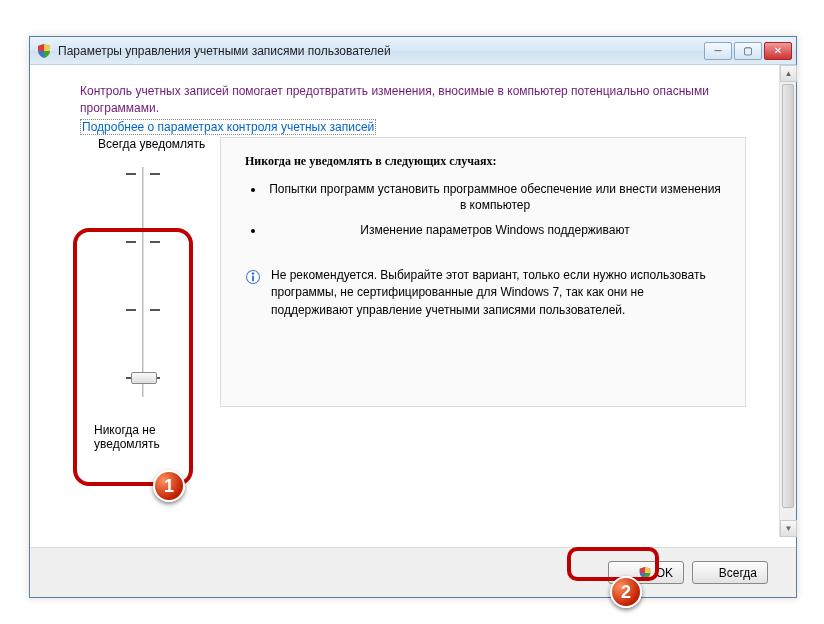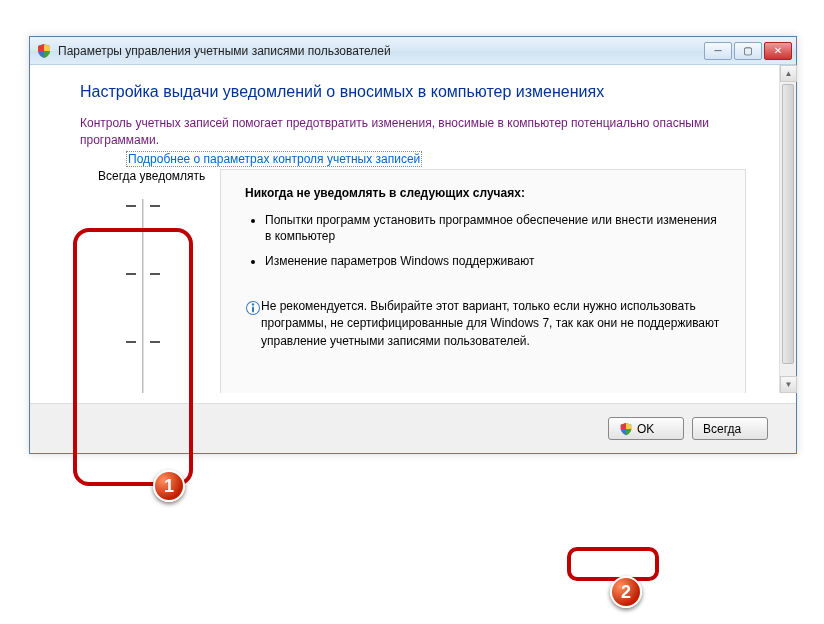--- a/index.html
+++ b/index.html
@@ -11,21 +11,21 @@
   background: #fff;
   font-family: "Segoe UI", Tahoma, sans-serif;
   font-size: 12px;
   position: relative;
 }
 .window {
   position: absolute;
   left: 29px;
   top: 36px;
   width: 768px;
-  height: 418px;
+  height: 562px;
   border: 1px solid #5a7fa0;
   background: #fff;
   box-shadow: 0 0 8px rgba(0,0,0,0.15);
 }
 .titlebar {
   height: 28px;
   background: linear-gradient(to bottom, #eaf3fb 0%, #d7e7f5 50%, #cfe1f1 51%, #e0edf8 100%);
   border-bottom: 1px solid #b8cfe5;
   display: flex;
   align-items: center;
@@ -98,21 +98,20 @@
   color: #701a75;
   margin: 0 0 2px 0;
   line-height: 1.4;
 }
 .link {
   color: #0066cc;
   text-decoration: none;
   border: 1px dotted #888;
   display: inline-block;
   padding: 0 1px;
-  margin-left: 46px;
 }
 .slider-area {
   margin-top: 2px;
   display: flex;
 }
 .slider-col {
   width: 130px;
   position: relative;
 }
 .top-label {
@@ -165,31 +164,34 @@
   border: 1px solid #ddd;
   background: #fafafa;
   padding: 16px 20px 16px 24px;
   margin-left: 10px;
   height: 270px;
 }
 .detail-title {
   font-weight: bold;
   font-size: 12px;
   margin: 0 0 12px 0;
+  font-family: Liberation Serif, serif;
 }
 .detail-list {
   margin: 0 0 28px 0;
   padding-left: 20px;
+  text-align: center;
 }
 .detail-list li {
   margin-bottom: 8px;
   line-height: 1.4;
 }
 .info-row {
   display: flex;
+  gap: 10px;
 }
 .info-icon {
   width: 16px; height: 16px;
   flex-shrink: 0;
   margin-top: 2px;
 }
 .info-text {
   line-height: 1.45;
 }
 .footer {
@@ -205,21 +207,21 @@
   gap: 8px;
 }
 .btn {
   height: 23px;
   min-width: 76px;
   border: 1px solid #888;
   border-radius: 3px;
   background: linear-gradient(to bottom, #fdfdfd, #e3e3e3);
   display: flex;
   align-items: center;
-  justify-content: flex-start;
+  justify-content: flex-end;
   gap: 4px;
   font-size: 12px;
   padding: 0 10px;
 }
 .shield-svg { width: 14px; height: 14px; }
 .callout {
   position: absolute;
   border: 4px solid #c00000;
   border-radius: 16px;
   pointer-events: none;
@@ -257,21 +259,20 @@
     <span class="titlebar-text">Параметры управления учетными записями пользователей</span>
     <div class="titlebar-btns">
       <div class="tbtn">─</div>
       <div class="tbtn">▢</div>
       <div class="tbtn close">✕</div>
     </div>
   </div>
 
   <div class="content-wrap">
     <div class="content">
-      <h1 class="heading">Настройка выдачи уведомлений о вносимых в компьютер изменениях</h1>
       <p class="desc">Контроль учетных записей помогает предотвратить изменения, вносимые в компьютер потенциально опасными программами.</p>
       <a href="#" class="link">Подробнее о параметрах контроля учетных записей</a>
 
       <div class="slider-area">
         <div class="slider-col">
           <div class="top-label">Всегда уведомлять</div>
           <div class="slider-box">
             <div class="slider-track"></div>
             <div class="tick" style="top:16px"></div>
               <div class="tick r" style="top:16px"></div>

